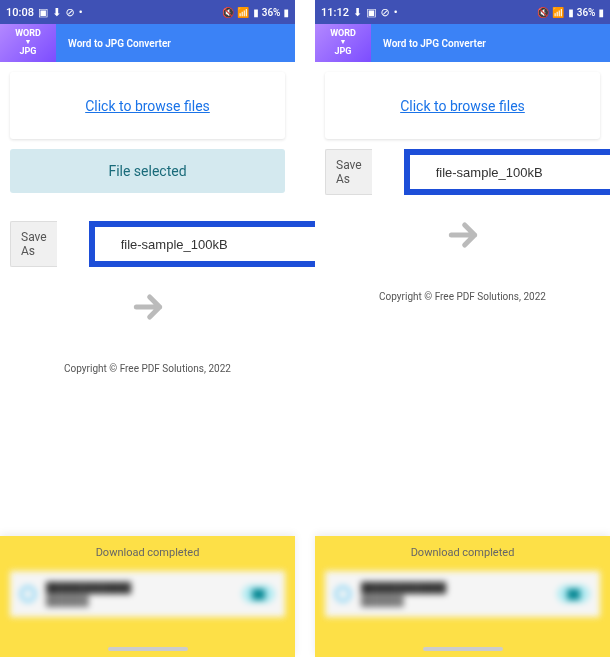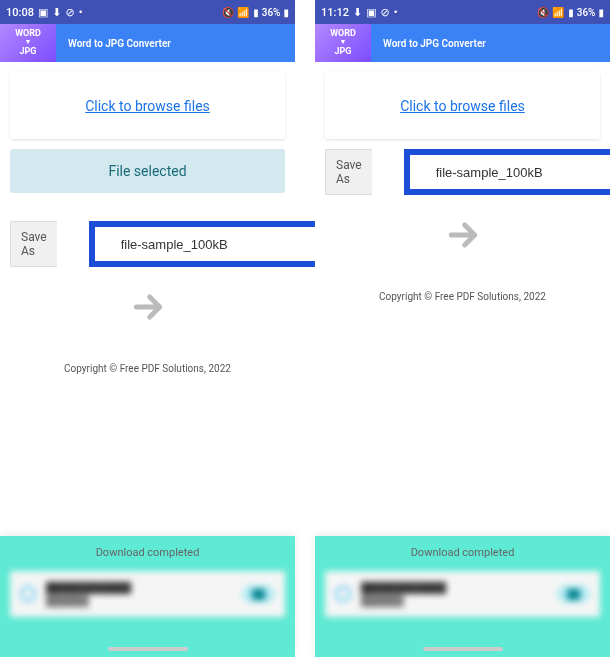--- a/index.html
+++ b/index.html
@@ -123,21 +123,21 @@
       text-align: center;
       font-size: 10px;
       color: #555;
       margin-bottom: 20px;
     }
     .bottom-panel {
       position: absolute;
       bottom: 0;
       left: 0;
       right: 0;
-      background: #5eead4;
+      background: #fde047;
       padding: 10px 0 0 0;
       box-shadow: 0 -2px 8px rgba(0,0,0,0.08);
     }
     .download-title {
       text-align: center;
       font-size: 11px;
       color: #666;
       margin-bottom: 12px;
     }
     .download-item {

